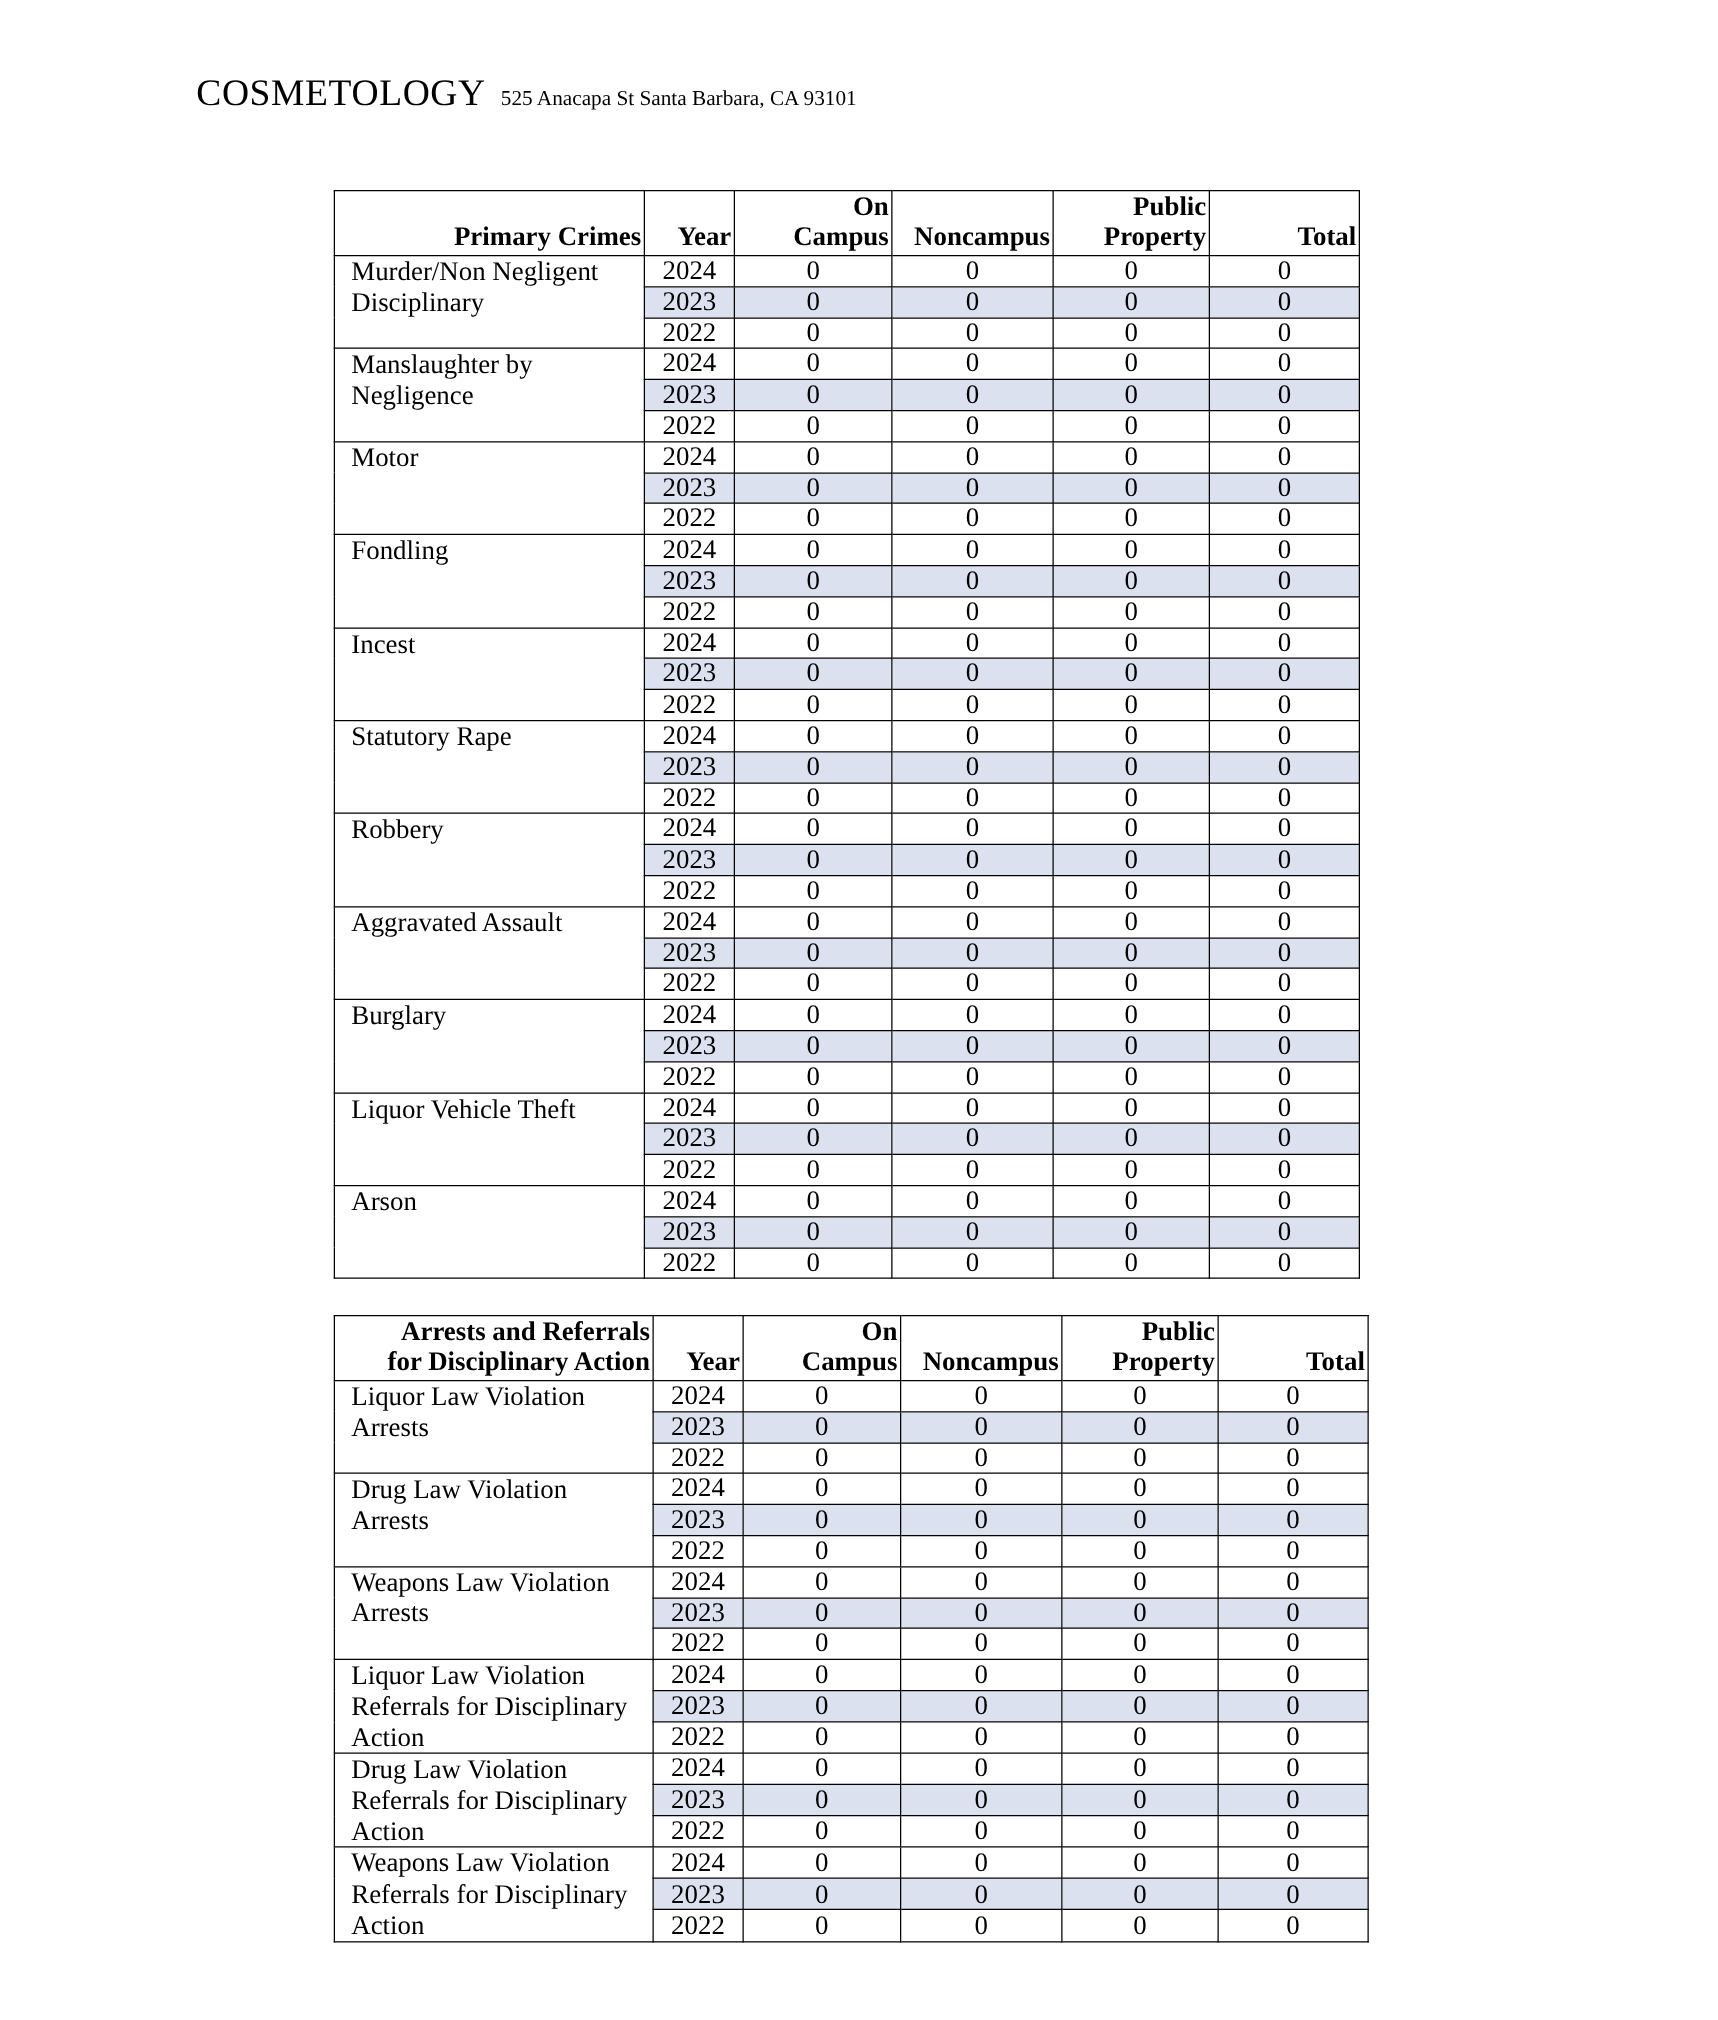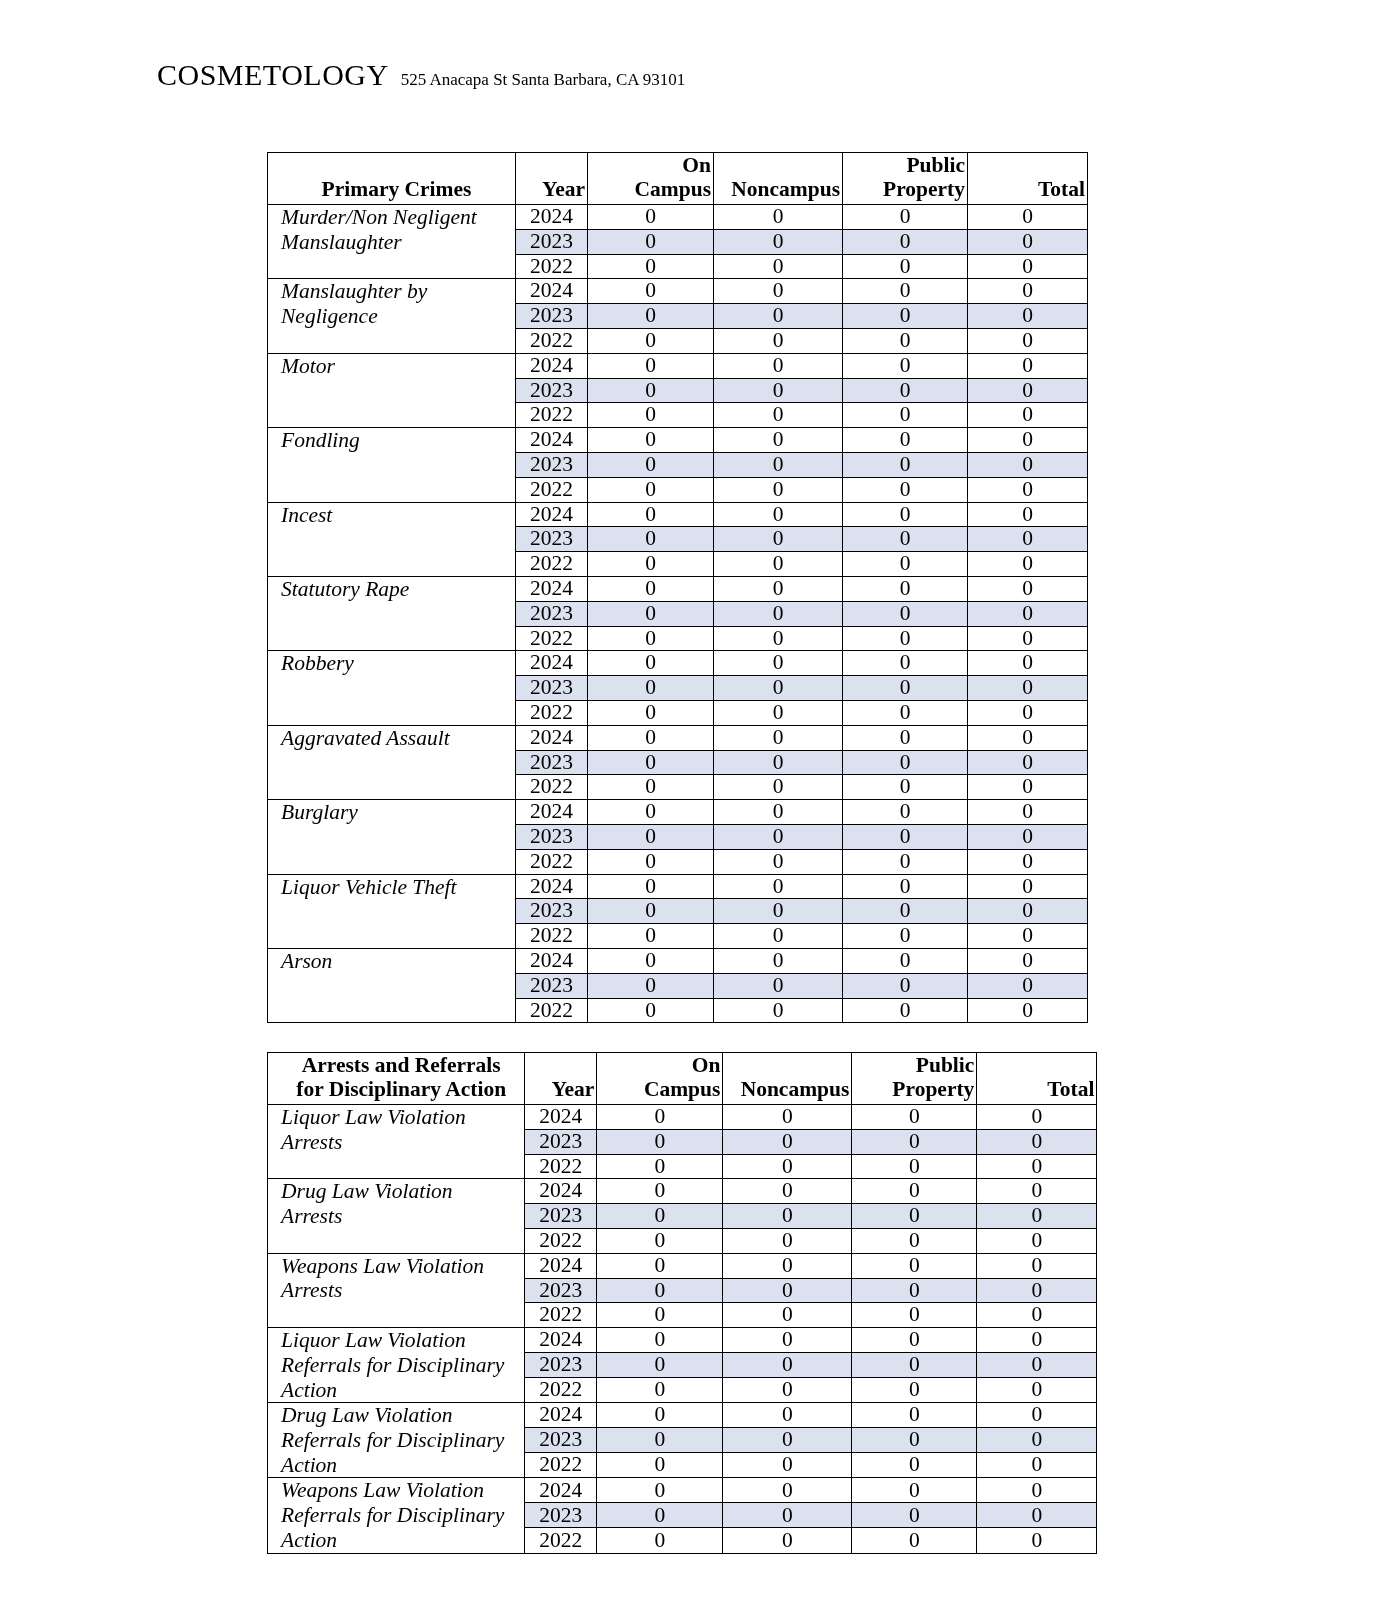--- a/index.html
+++ b/index.html
@@ -37,38 +37,37 @@
   }
   thead th{
     height:47px;
     vertical-align:bottom;
     font-weight:bold;
     text-align:right;
     padding:0 2px 3px 2px;
     line-height:24px;
   }
   thead th.cat-head{
-    text-align:center;
+    text-align:right;
     padding-left:12px;
   }
   tbody td{
     height:23.8px;
     padding:0;
     text-align:center;
     vertical-align:middle;
     line-height:23.8px;
     font-weight:normal;
   }
   td.cat-cell{
     text-align:left;
     vertical-align:top;
     padding:0 20px 0 13px;
     line-height:24.7px;
     background:#ffffff;
-    font-style:italic;
   }
   td.cat-cell div{white-space:nowrap;}
   tr.group-start td{border-top:1.5px solid var(--border);}
   tr.hl td{background:var(--hl);}
 </style>
 </head>
 <body>
 
 <div class="doc-header">
   <span class="school-name">COSMETOLOGY</span><span class="school-address">525 Anacapa St Santa Barbara, CA 93101</span>
@@ -104,21 +103,21 @@
         </th>
         <th>
           <div>Total</div>
         </th>
       </tr>
     </thead>
     <tbody>
       <tr class="group-start">
         <td class="cat-cell" rowspan="3">
           <div>Murder/Non Negligent</div>
-          <div>Manslaughter</div>
+          <div>Disciplinary</div>
         </td>
         <td>2024</td>
         <td>0</td>
         <td>0</td>
         <td>0</td>
         <td>0</td>
       </tr>
       <tr class=" hl">
         <td>2023</td>
         <td>0</td>

